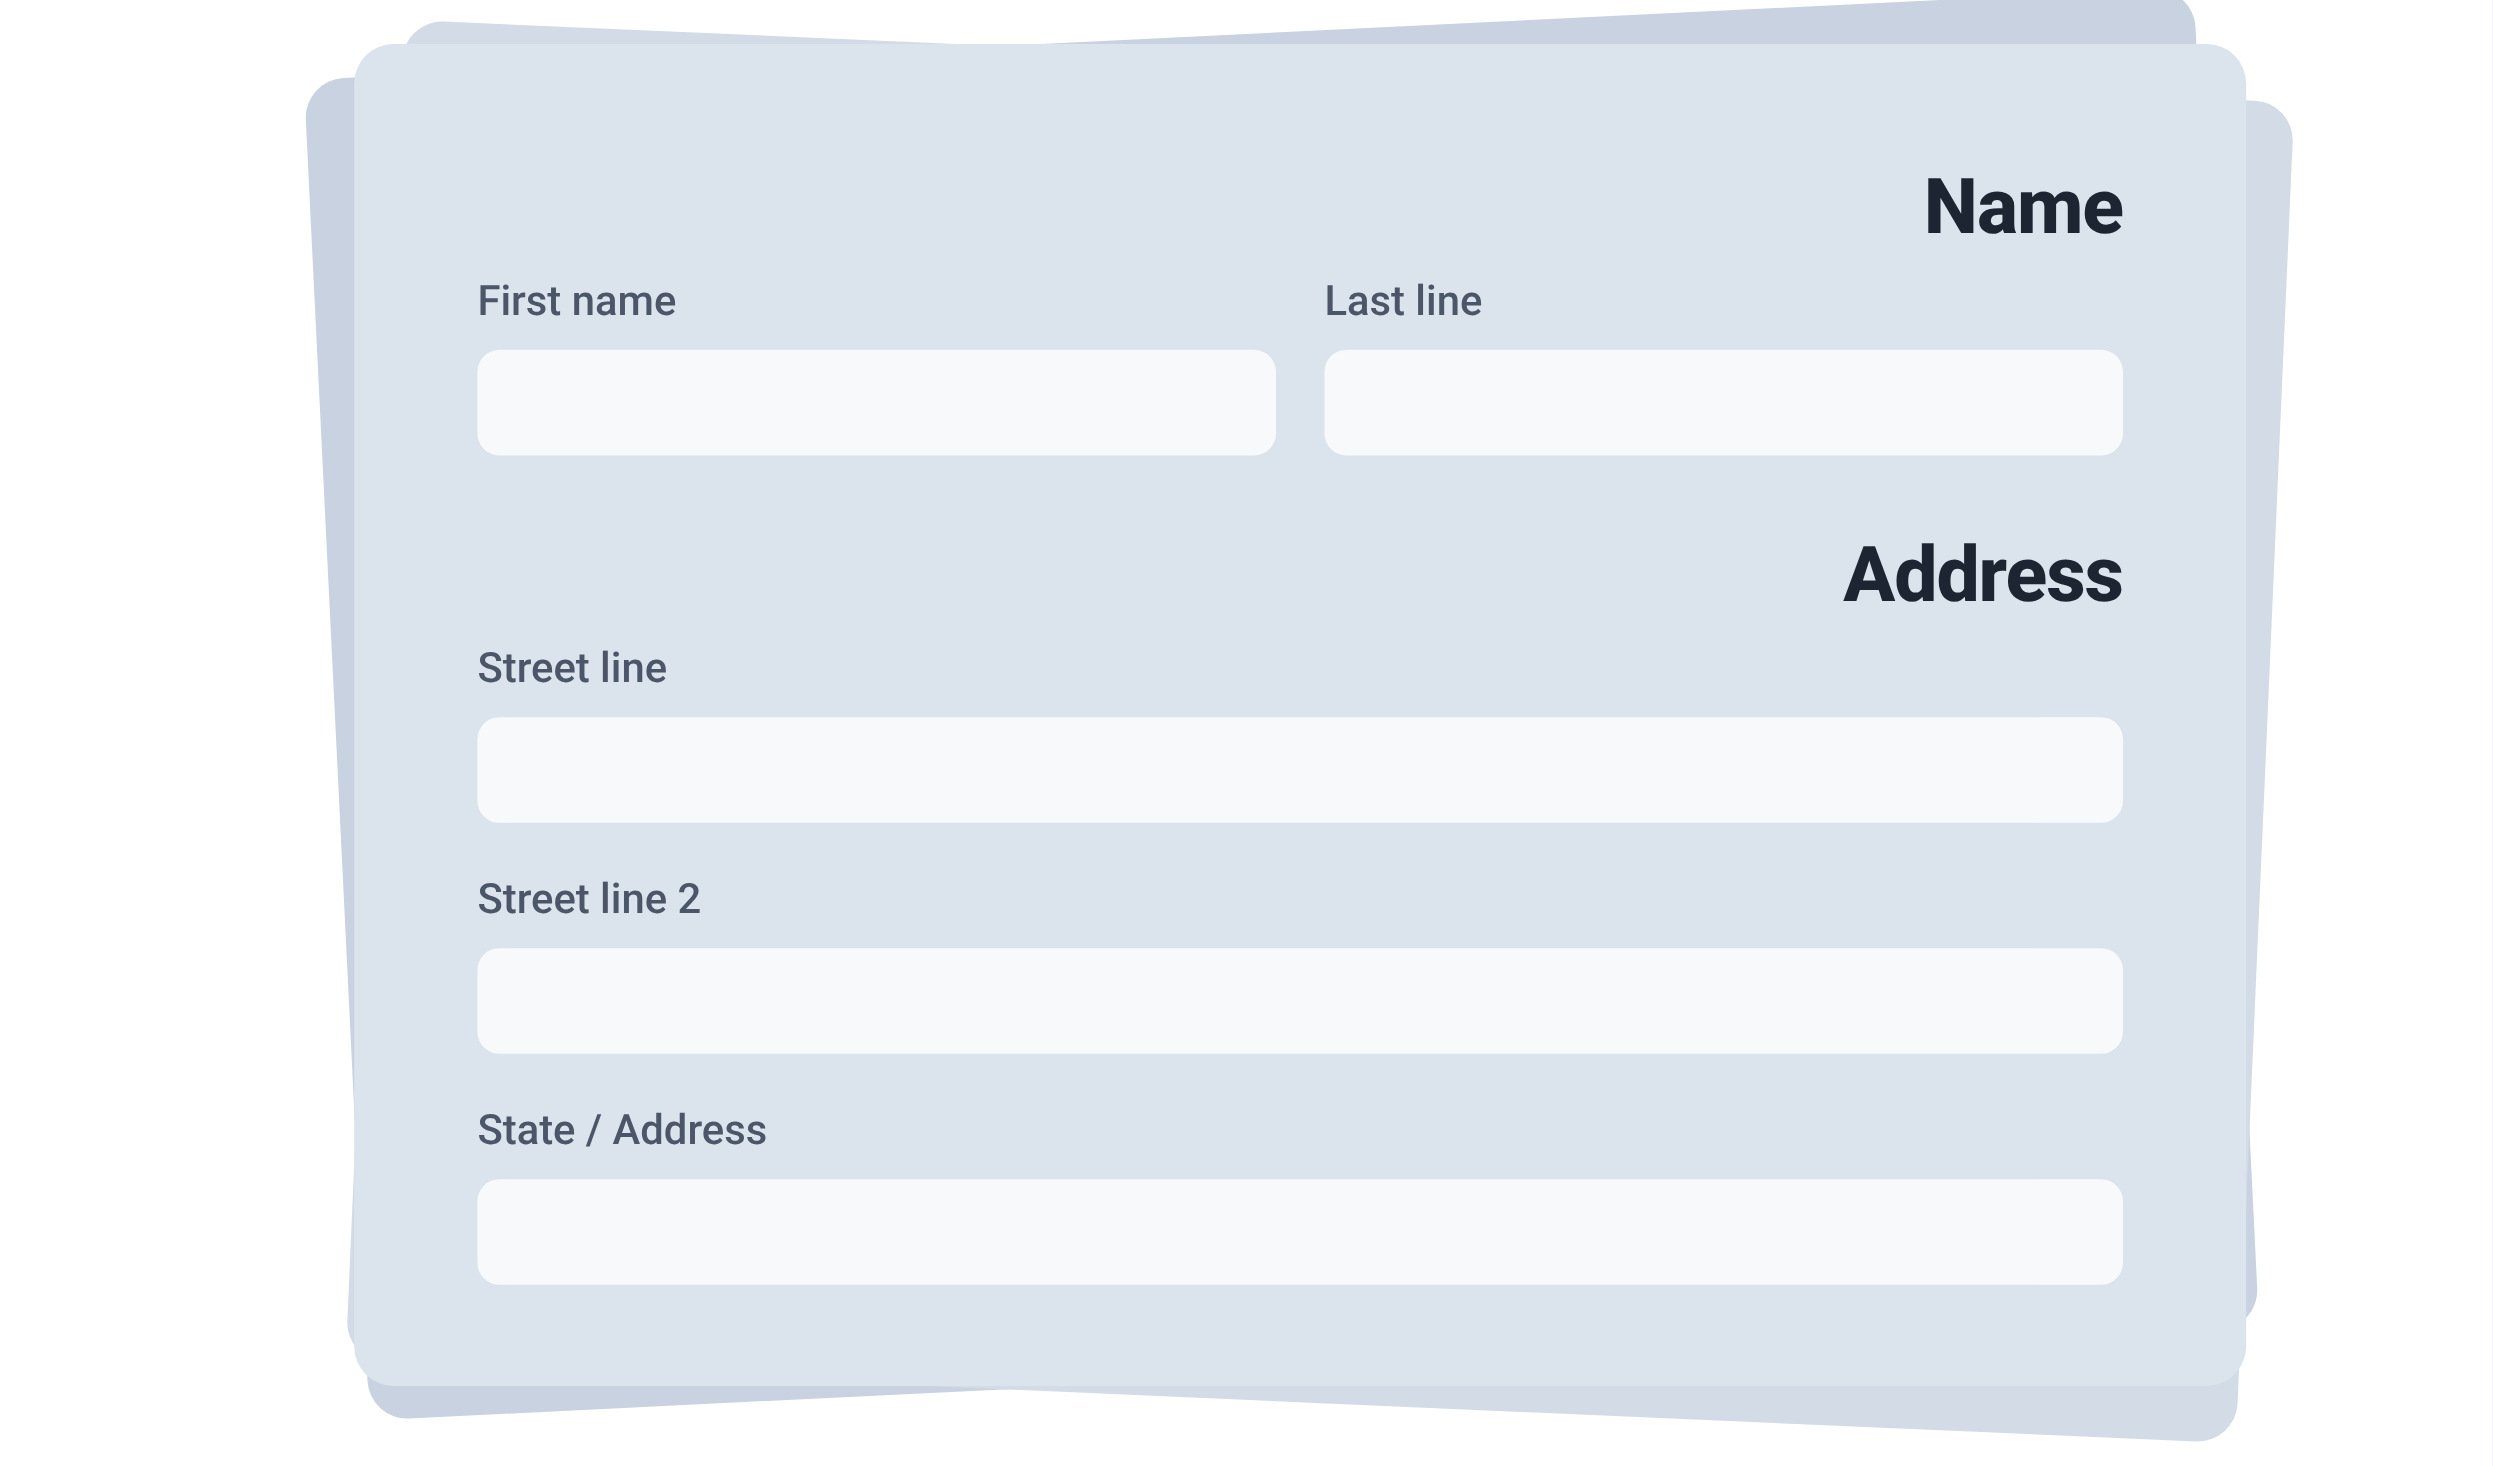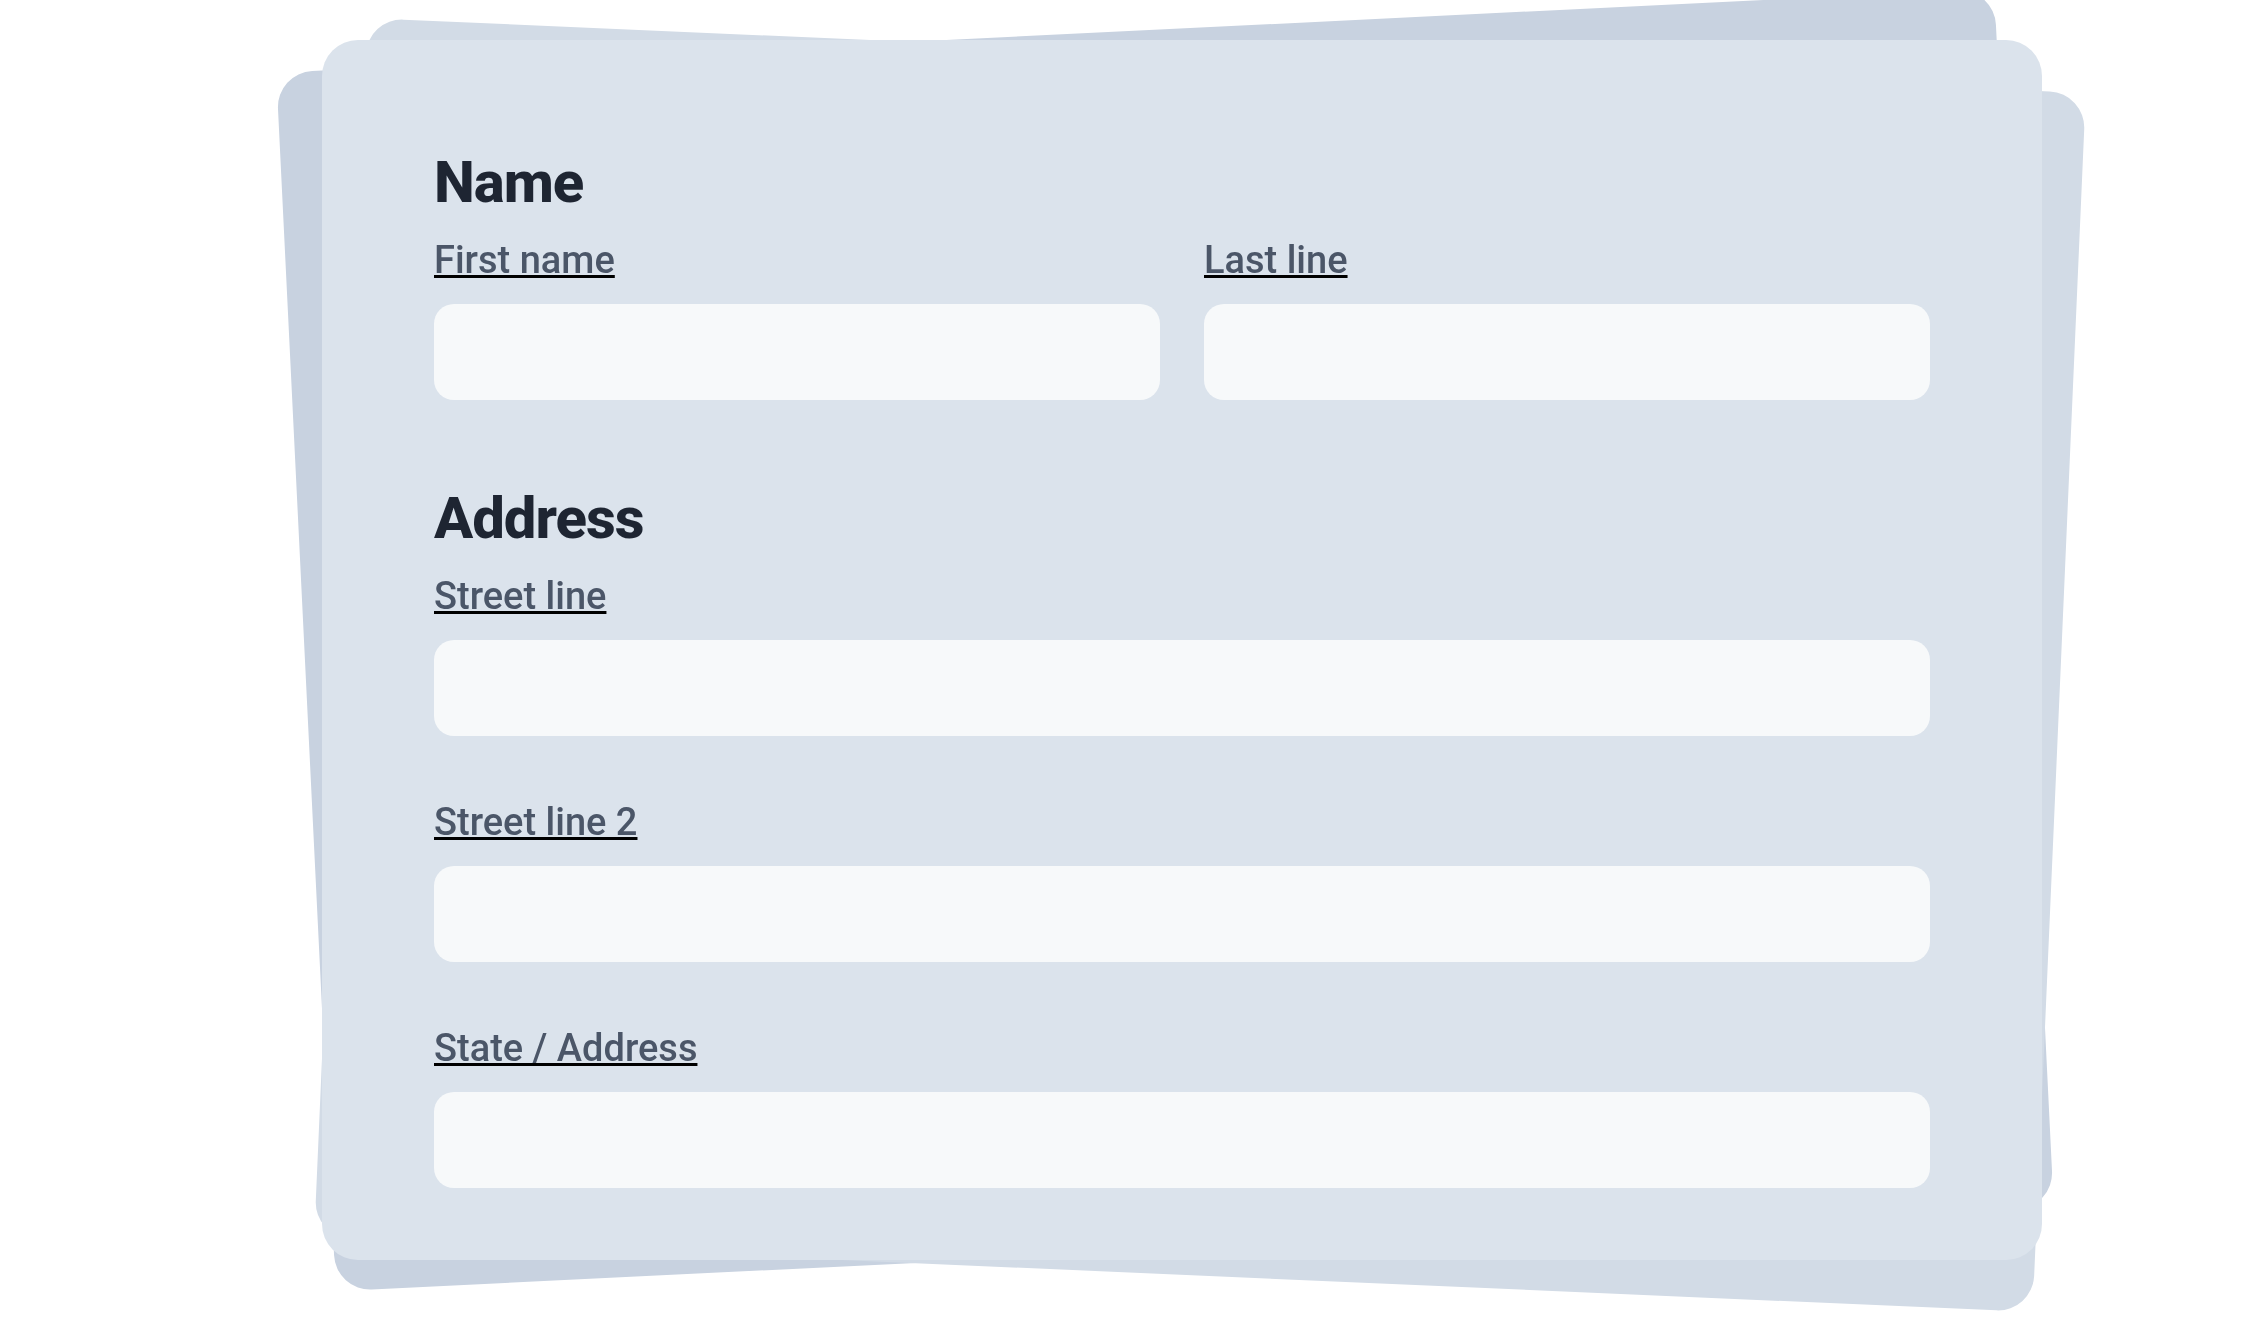--- a/index.html
+++ b/index.html
@@ -48,31 +48,31 @@
       position: absolute;
       width: 1720px;
       height: 1220px;
       left: 322px;
       top: 40px;
       background: #dbe3ec;
       border-radius: 36px;
       padding: 108px 112px 0 112px;
     }
     .section-heading {
-      font-size: 58px;
+      font-size: 70px;
       font-weight: 800;
       color: #1e2532;
       letter-spacing: -1px;
       margin-bottom: 22px;
+      text-align: right;
     }
     .row {
       display: flex;
       gap: 44px;
-      margin-bottom: 64px;
-      text-decoration: underline;
+      margin-bottom: 48px;
     }
     .field {
       display: flex;
       flex-direction: column;
       flex: 1;
     }
     .field.full {
       flex-basis: 100%;
       justify-content: center;
     }

